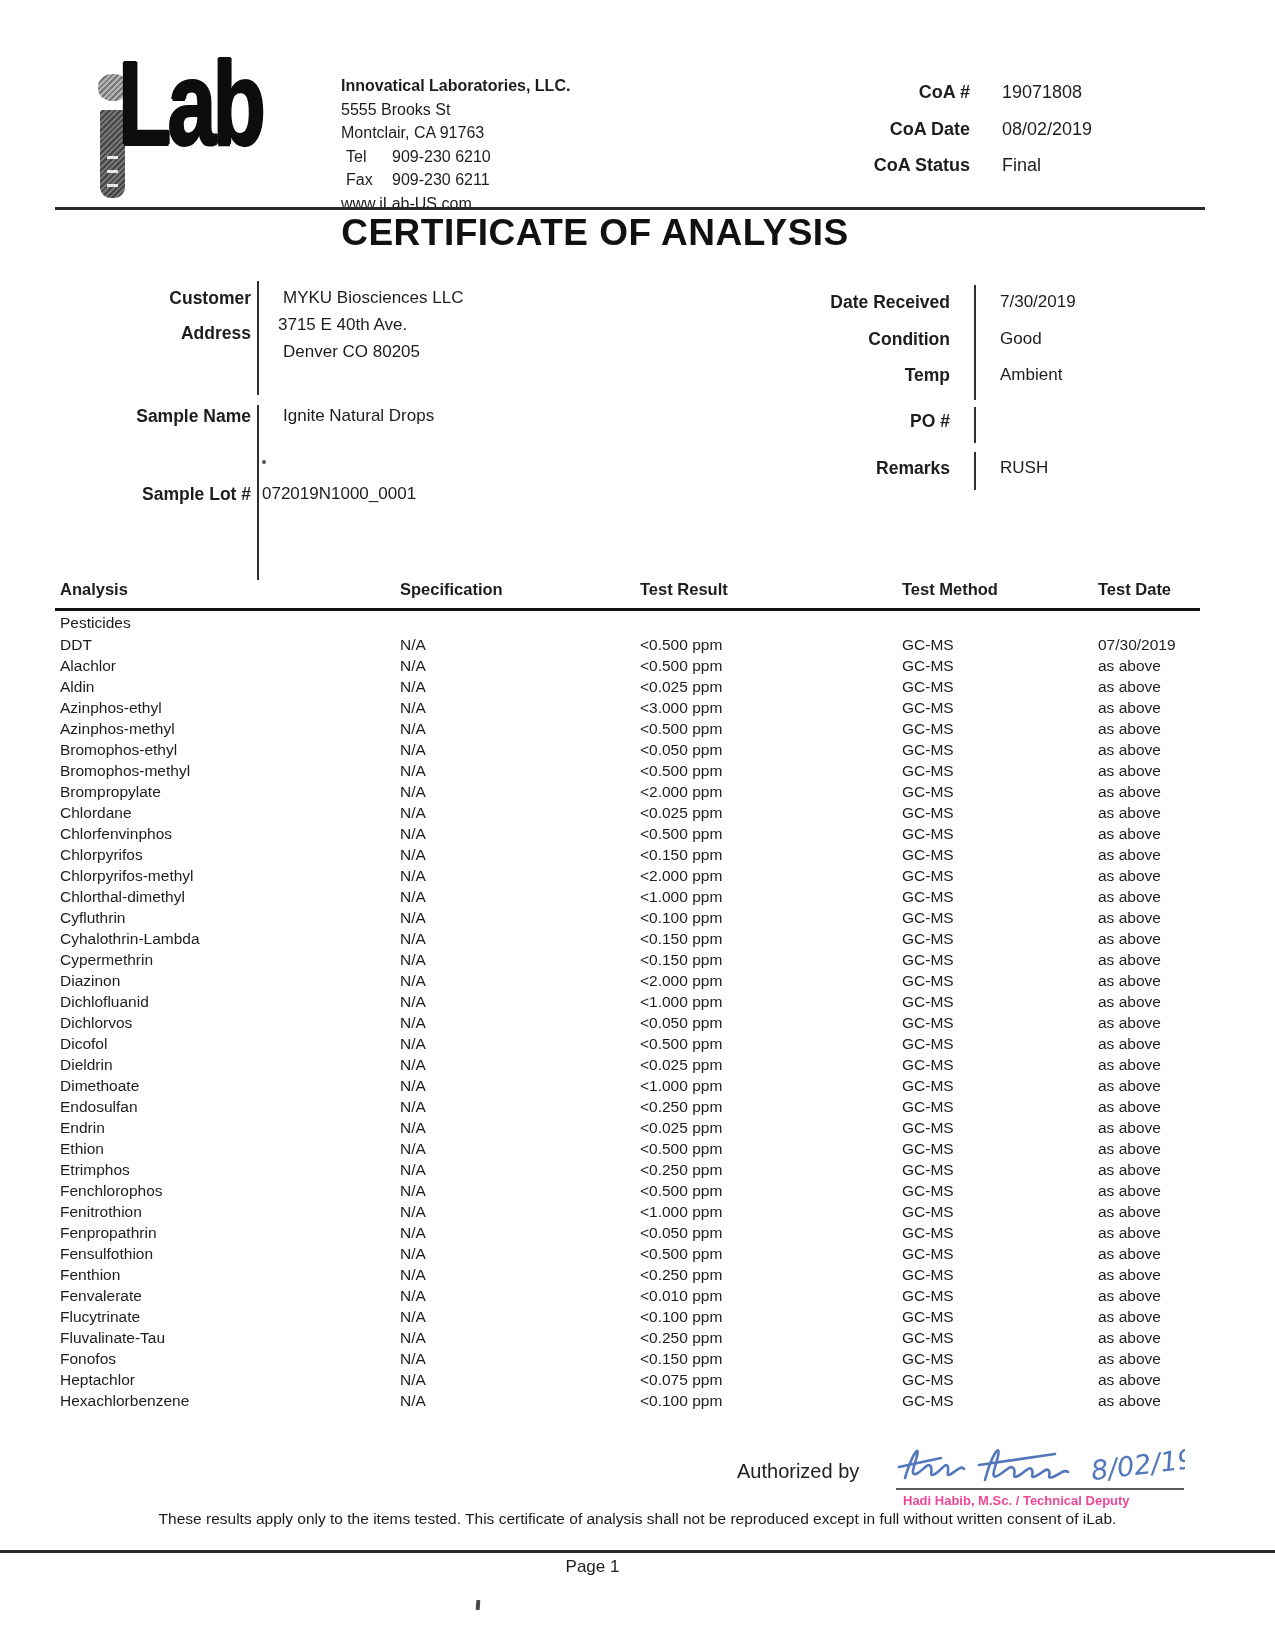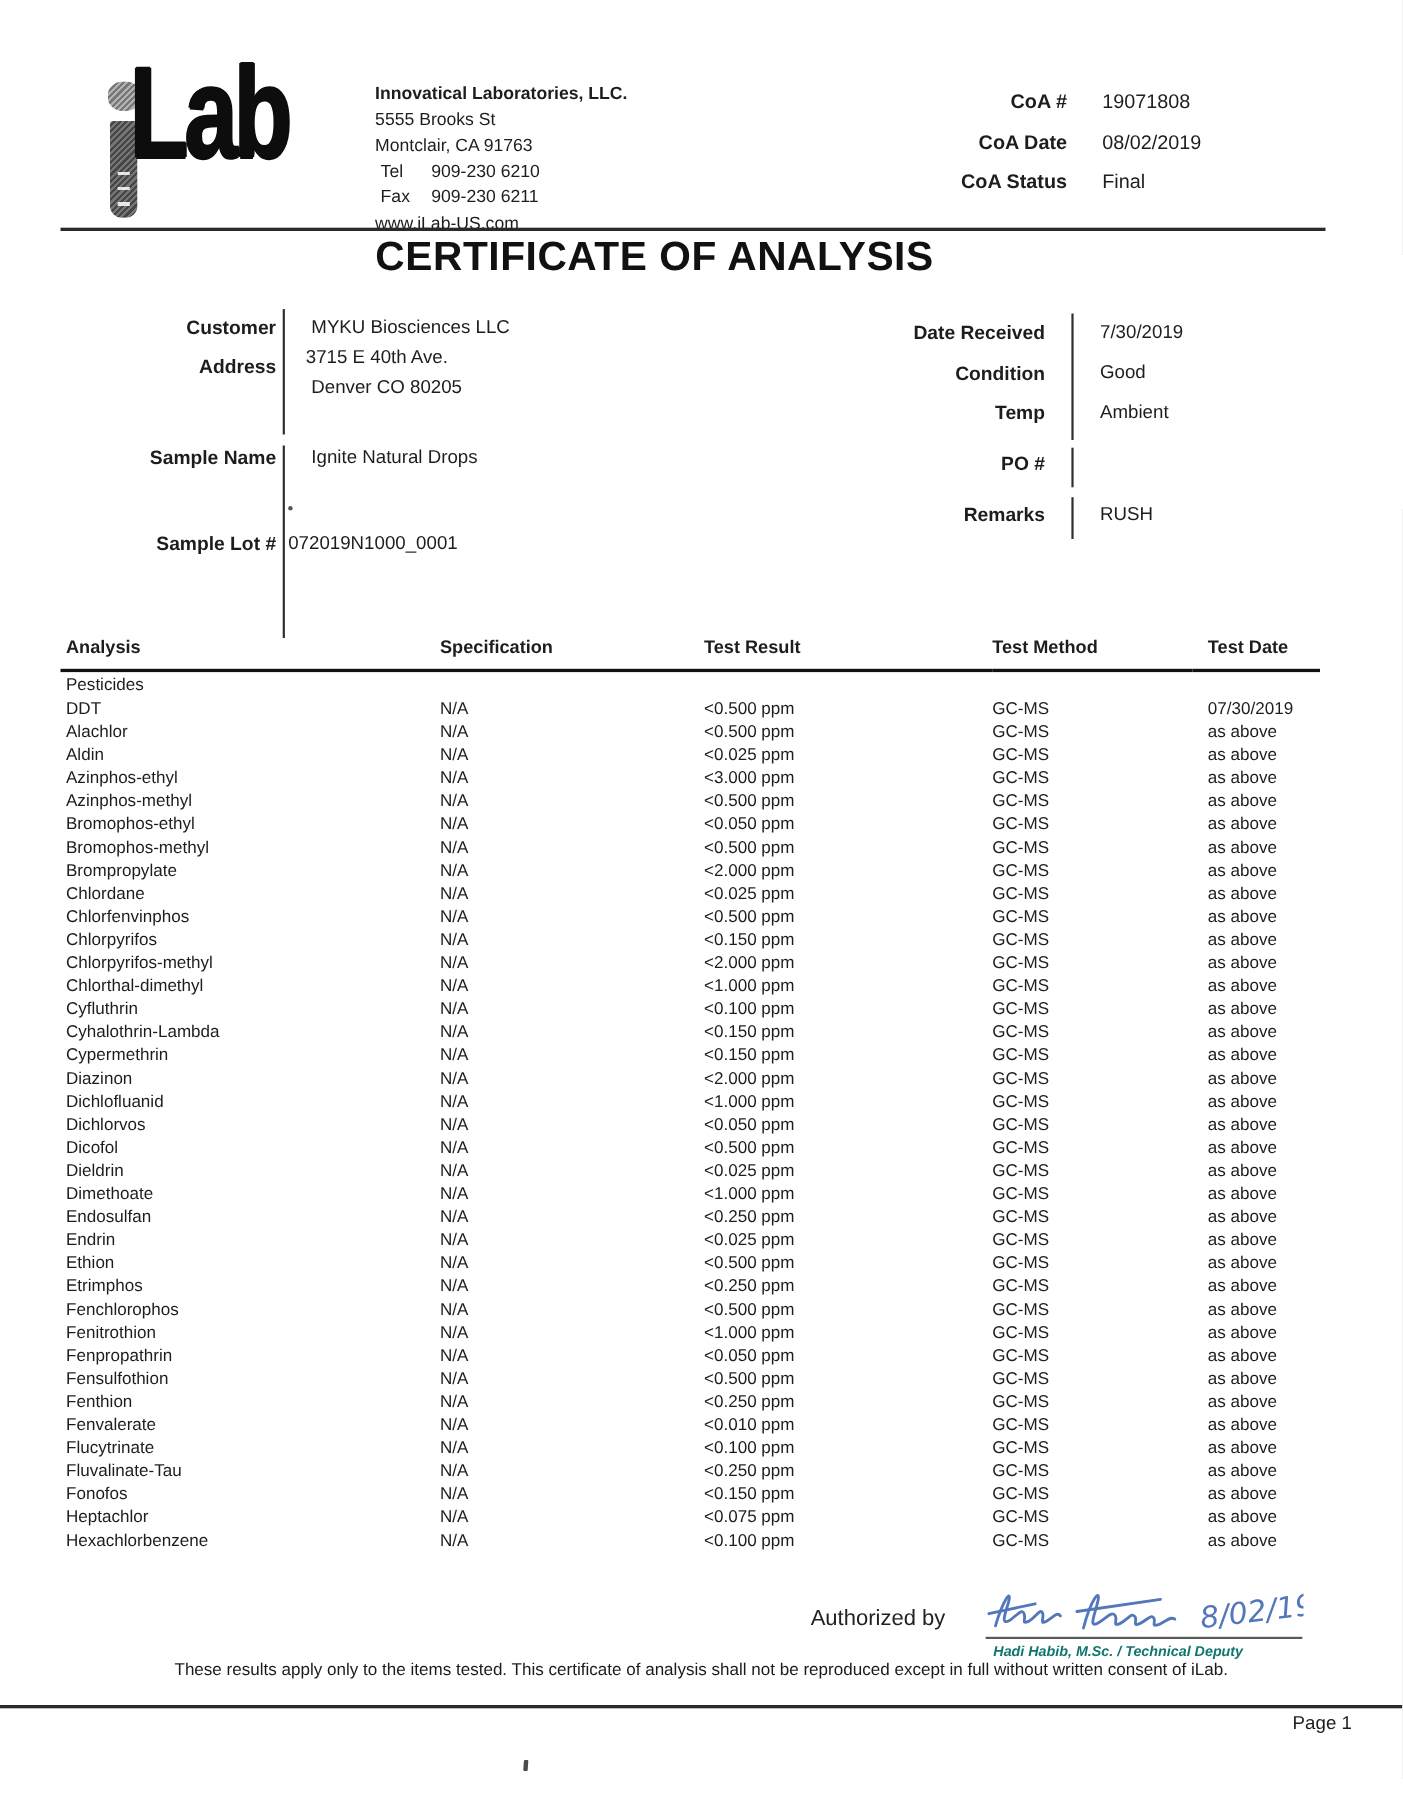--- a/index.html
+++ b/index.html
@@ -75,23 +75,23 @@
   .results td{font-size:15.5px;padding:0;height:21px;vertical-align:middle;white-space:nowrap;overflow:hidden;}
   .results .group-row td{height:23px;}
   .c1{padding-left:5px !important;}
   .c5pad{padding-left:14px !important;}
   .results th.c5{padding-left:14px;}
 
   
   .auth-label{position:absolute;left:737px;top:1460px;font-size:20px;color:#222;}
   .sig-svg{position:absolute;left:895px;top:1440px;}
   .sig-line{position:absolute;left:896px;top:1488px;width:288px;height:2px;background:#5a5a5a;}
-  .sig-title{position:absolute;left:903px;top:1493px;font-size:13px;font-weight:bold;font-style:italic;color:#0f766e;white-space:nowrap;}
+  .sig-title{position:absolute;left:903px;top:1493px;font-size:13px;font-weight:bold;color:#ec4899;white-space:nowrap;}
   .disclaimer{position:absolute;left:0;width:1275px;text-align:center;font-size:15.5px;color:#1b1b1b;}
-  .page-num{position:absolute;left:0;top:1557px;width:1185px;text-align:right;font-size:17px;padding-left:44px;}
+  .page-num{position:absolute;left:0;top:1557px;width:1185px;text-align:center;font-size:17px;}
   .bottom-artifact{position:absolute;left:476px;top:1600px;width:4px;height:10px;background:#4a4a4a;border-radius:1px;transform:rotate(4deg);}
 </style>
 </head>
 <body>
 
 <div class="page">
 
   <div class="logo">
     <div class="logo-i">
       <div class="logo-i-dot"></div>

